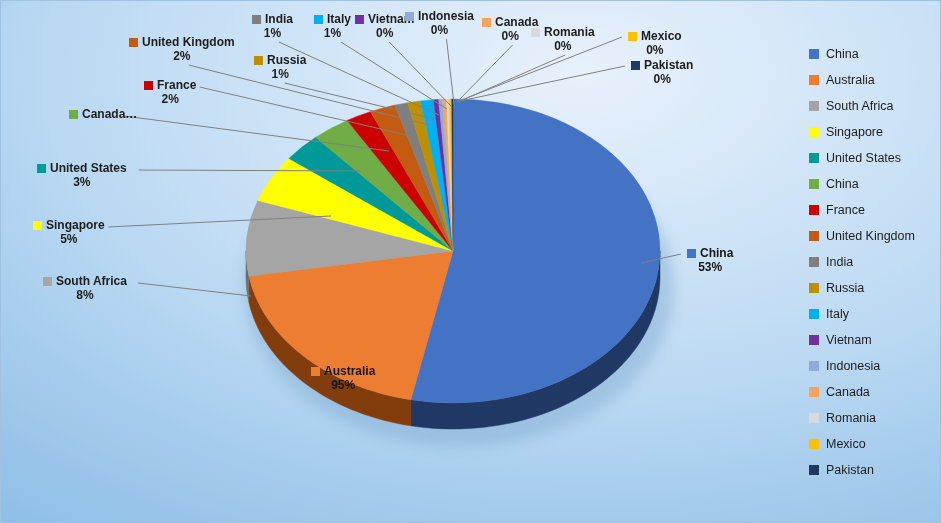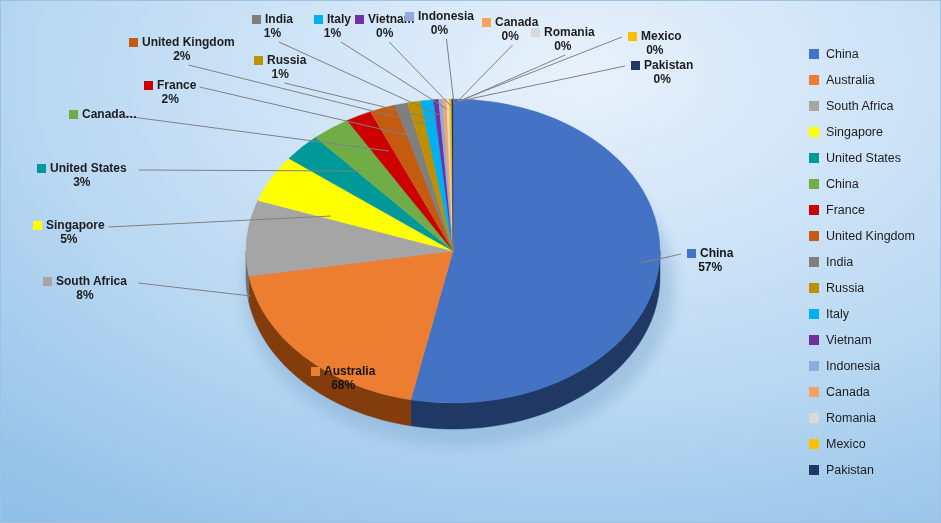--- a/index.html
+++ b/index.html
@@ -140,28 +140,28 @@
         <path d="M 564.21 54 L 457 101" stroke="#808080" stroke-width="1" fill="none"></path>
         <path d="M 621 36 L 458 100" stroke="#808080" stroke-width="1" fill="none"></path>
         <path d="M 624 65 L 459 100" stroke="#808080" stroke-width="1" fill="none"></path>
       </svg>
     <div id="label-layer">
         <div class="data-label on-pie" style="left: 686px; top: 245px;">
           <div class="dl-row1">
             <span class="dl-swatch" style="background: rgb(68, 114, 196);"></span>
             <span>China</span>
           </div>
-          <span class="dl-pct">57%</span>
+          <span class="dl-pct">53%</span>
         </div>
         <div class="data-label on-pie" style="left: 310px; top: 363px;">
           <div class="dl-row1">
             <span class="dl-swatch" style="background: rgb(237, 125, 49);"></span>
             <span>Australia</span>
           </div>
-          <span class="dl-pct">68%</span>
+          <span class="dl-pct">95%</span>
         </div>
         <div class="data-label" style="left: 42px; top: 273px;">
           <div class="dl-row1">
             <span class="dl-swatch" style="background: rgb(165, 165, 165);"></span>
             <span>South Africa</span>
           </div>
           <span class="dl-pct">8%</span>
         </div>
         <div class="data-label" style="left: 32px; top: 217px;">
           <div class="dl-row1">

